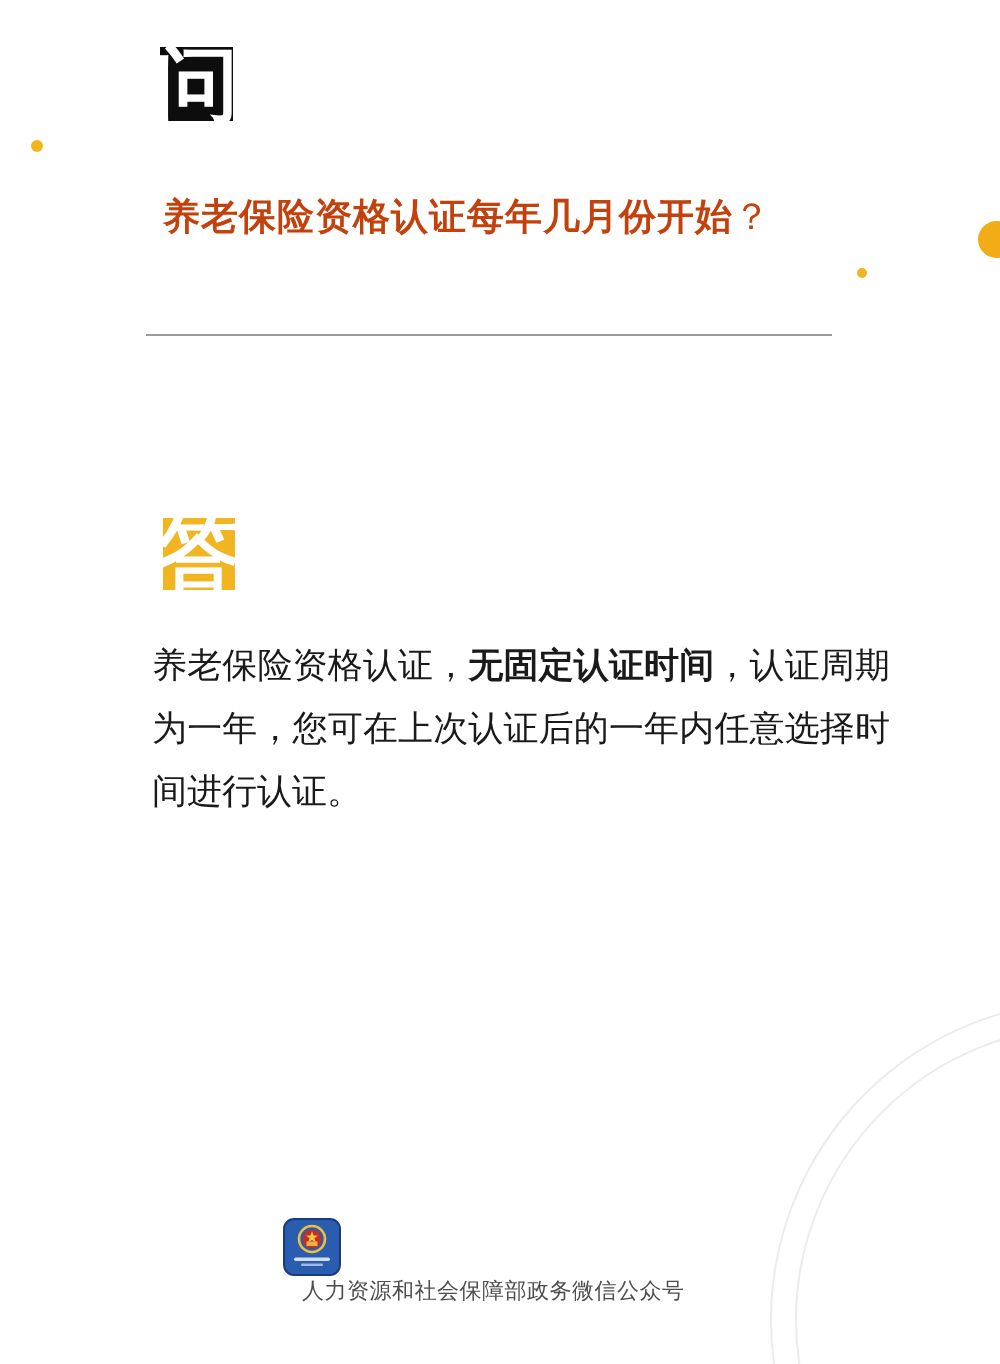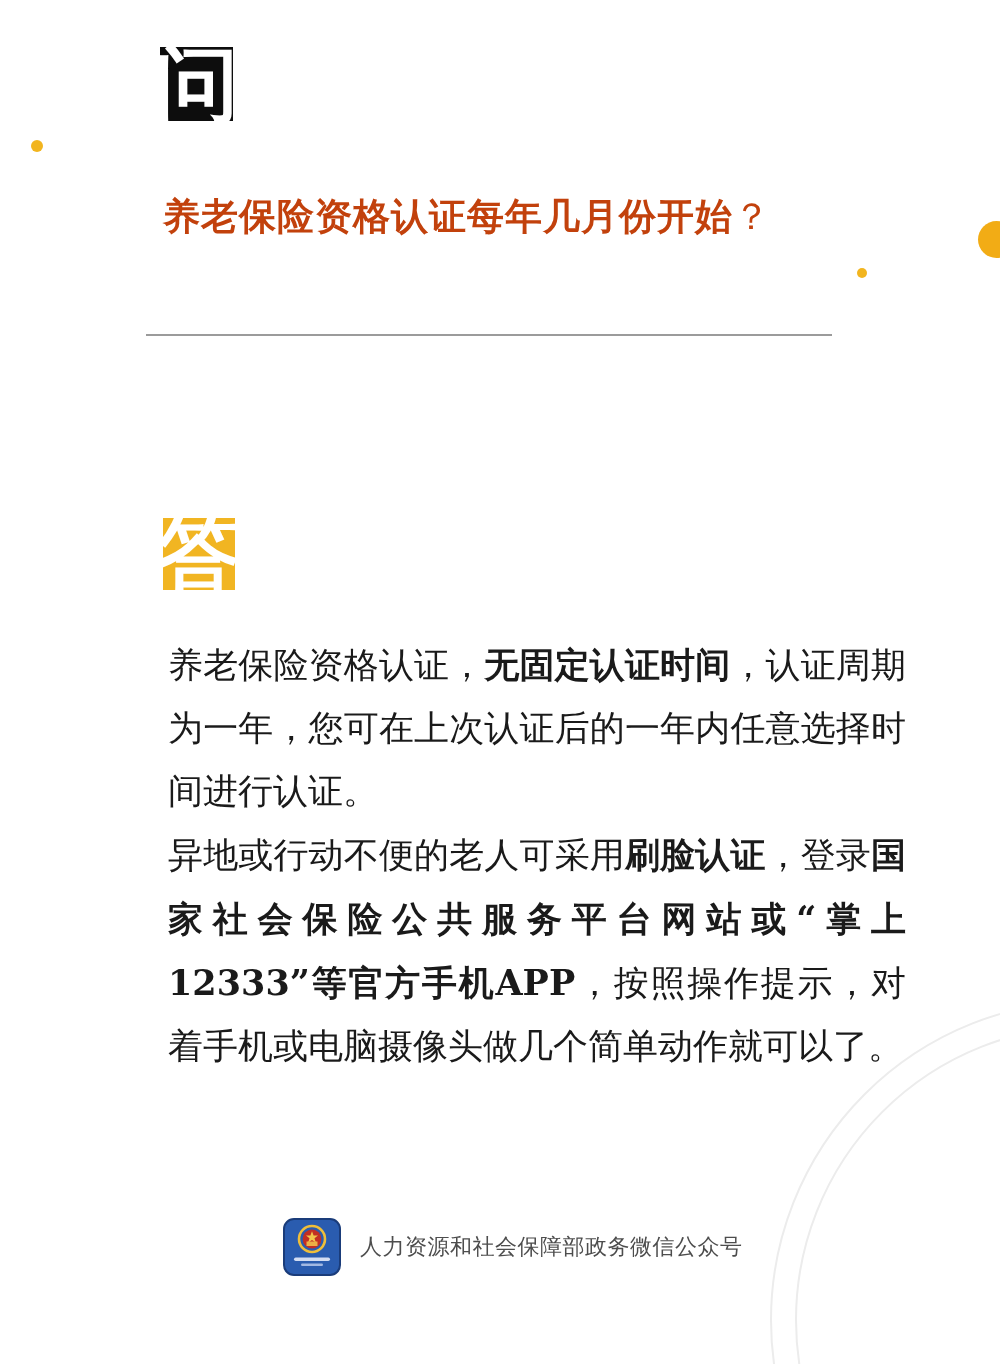--- a/index.html
+++ b/index.html
@@ -73,38 +73,39 @@
   .divider {
     position: absolute;
     left: 146px; top: 334px;
     width: 686px; height: 2px;
     background: #9B9B9B;
   }
 
   
   .answer-text {
     position: absolute;
-    left: 168px; top: 633px;
+    left: 152px; top: 633px;
     width: 738px;
     font-size: 35px;
     line-height: 63px;
     color: #1A1A1A;
     font-family: "DejaVu Serif", "Liberation Serif", serif;
     text-align: justify;
   }
   .answer-text p { margin: 0; }
   .seg-bold { font-weight: 700; }
 
   
   .footer {
     position: absolute;
     left: 283px; top: 1218px;
     height: 58px;
     display: flex;
-    align-items: center;
+    align-items: flex-start;
+    flex-direction: column;
   }
   .footer-icon {
     width: 58px; height: 58px;
     flex: 0 0 58px;
   }
   .footer-label {
     margin-left: 19px;
     font-size: 22px;
     color: #4D4D4D;
     letter-spacing: 0.5px;
@@ -132,21 +133,20 @@
   </div>
 
   <div class="divider"></div>
 
   <div class="badge badge-a">
     <span>答</span>
   </div>
 
   <div class="answer-text">
     <p><span>养老保险资格认证，</span><span class="seg-bold">无固定认证时间</span><span>，认证周期为一年，您可在上次认证后的一年内任意选择时间进行认证。</span></p>
-    <p><span>异地或行动不便的老人可采用</span><span class="seg-bold">刷脸认证</span><span>，登录</span><span class="seg-bold">国家社会保险公共服务平台网站或“掌上12333”等官方手机APP</span><span>，按照操作提示，对着手机或电脑摄像头做几个简单动作就可以了。</span></p>
   </div>
 
   <div class="footer">
     <svg class="footer-icon" viewBox="0 0 58 58" aria-hidden="true">
       <rect x="1" y="1" width="56" height="56" rx="10" fill="#2A5CAF" stroke="#17ümü3C7A" stroke-width="0"></rect>
       <rect x="1" y="1" width="56" height="56" rx="10" fill="none" stroke="#1A3C7A" stroke-width="2"></rect>
       <circle cx="29" cy="21" r="13" fill="#2A5CAF" stroke="#EFBE3A" stroke-width="2.6"></circle>
       <circle cx="29" cy="21" r="9.4" fill="#C22F23"></circle>
       <polygon points="29,13.2 30.6,17.6 35,17.6 31.5,20.3 32.8,24.6 29,22 25.2,24.6 26.5,20.3 23,17.6 27.4,17.6" fill="#F2C64B"></polygon>
       <rect x="23.5" y="23.5" width="11" height="4.5" fill="#F2C64B" opacity="0.85"></rect>

